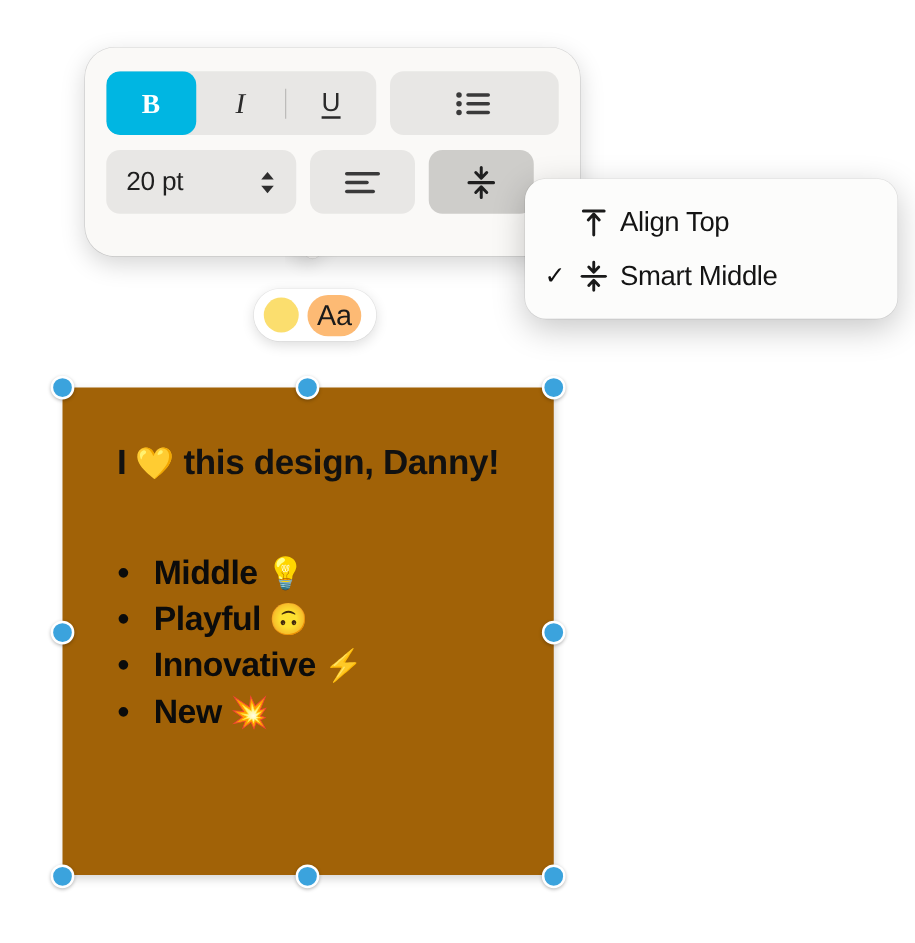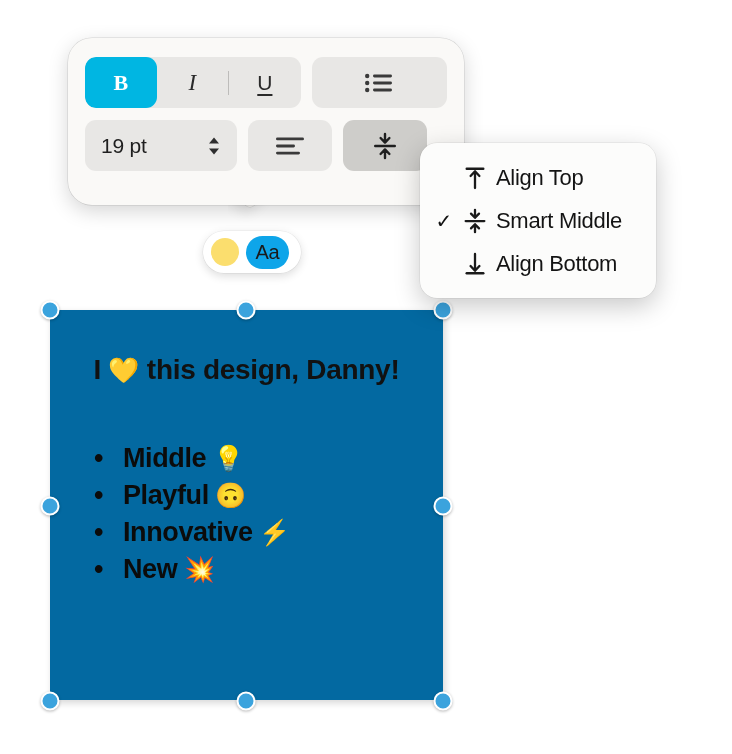--- a/index.html
+++ b/index.html
@@ -20,21 +20,21 @@
     inset: 0;
   }
 
   
   .sticky-note {
     position: absolute;
     left: 50px;
     top: 310px;
     width: 393px;
     height: 390px;
-    background: #0369a1;
+    background: #a16207;
     box-shadow: 2px 3px 7px rgba(0,0,0,0.16);
     box-sizing: border-box;
   }
   .note-body {
     position: absolute;
     inset: 0;
     padding: 42px 22px 0 22px;
     box-sizing: border-box;
   }
   .note-heading {
@@ -215,36 +215,36 @@
     height: 28px;
     border-radius: 50%;
     background: #FBDE6E;
     flex: 0 0 28px;
     cursor: pointer;
   }
   .aa-chip {
     width: 43px;
     height: 33px;
     border-radius: 17px;
-    background: #0ea5e9;
-    display: flex;
-    align-items: center;
-    justify-content: center;
-    font-size: 20px;
+    background: #fdba74;
+    display: flex;
+    align-items: center;
+    justify-content: center;
+    font-size: 23px;
     color: #1a1a1a;
     cursor: pointer;
     letter-spacing: -0.2px;
   }
 
   
   .align-menu {
     position: absolute;
     left: 420px;
     top: 143px;
-    width: 236px;
+    width: 298px;
     background: #FCFCFB;
     border-radius: 17px;
     box-shadow: 0 8px 26px rgba(0,0,0,0.22), 0 0 0 0.5px rgba(0,0,0,0.09);
     padding: 13px 0;
     box-sizing: border-box;
   }
   .menu-item {
     display: flex;
     align-items: center;
     height: 43px;
@@ -328,21 +328,21 @@
             <rect x="9" y="9.6" width="19" height="2.8" rx="1.4" fill="#3a3a3a"></rect>
             <circle cx="3.2" cy="18" r="2.2" fill="#3a3a3a"></circle>
             <rect x="9" y="16.6" width="19" height="2.8" rx="1.4" fill="#3a3a3a"></rect>
           </svg>
         </span>
       </div>
     </div>
 
     <div class="toolbar-row">
       <div class="plain-group fontsize-field">
-        <span class="fontsize-value">19 pt</span>
+        <span class="fontsize-value">20 pt</span>
         <span>
           <svg width="14" height="22" viewBox="0 0 14 22">
             <path d="M7 2.5 L12 8.5 L2 8.5 Z" fill="#2e2e2e"></path>
             <path d="M7 19.5 L12 13.5 L2 13.5 Z" fill="#2e2e2e"></path>
           </svg>
         </span>
       </div>
 
       <div class="plain-group align-btn">
         <span>
@@ -384,25 +384,15 @@
       <span class="menu-icon">
         <svg width="26" height="26" viewBox="0 0 26 26">
           <rect x="2.5" y="11.9" width="21" height="2.3" rx="1.15" fill="#1a1a1a"></rect>
           <path d="M13 1.8 L13 9.4 M9 5.6 L13 9.8 L17 5.6" stroke="#1a1a1a" stroke-width="2.3" fill="none" stroke-linecap="round" stroke-linejoin="round"></path>
           <path d="M13 24.2 L13 16.6 M9 20.4 L13 16.2 L17 20.4" stroke="#1a1a1a" stroke-width="2.3" fill="none" stroke-linecap="round" stroke-linejoin="round"></path>
         </svg>
       </span>
       <span class="menu-label">Smart Middle</span>
     </div>
 
-    <div class="menu-item">
-      <span class="menu-check"></span>
-      <span class="menu-icon">
-        <svg width="26" height="26" viewBox="0 0 26 26">
-          <rect x="3.5" y="21.1" width="19" height="2.4" rx="1.2" fill="#1a1a1a"></rect>
-          <path d="M13 3 L13 19.5 M8.6 15 L13 19.8 L17.4 15" stroke="#1a1a1a" stroke-width="2.3" fill="none" stroke-linecap="round" stroke-linejoin="round"></path>
-        </svg>
-      </span>
-      <span class="menu-label">Align Bottom</span>
-    </div>
   </div>
 
 </div>
 
 </body></html>

